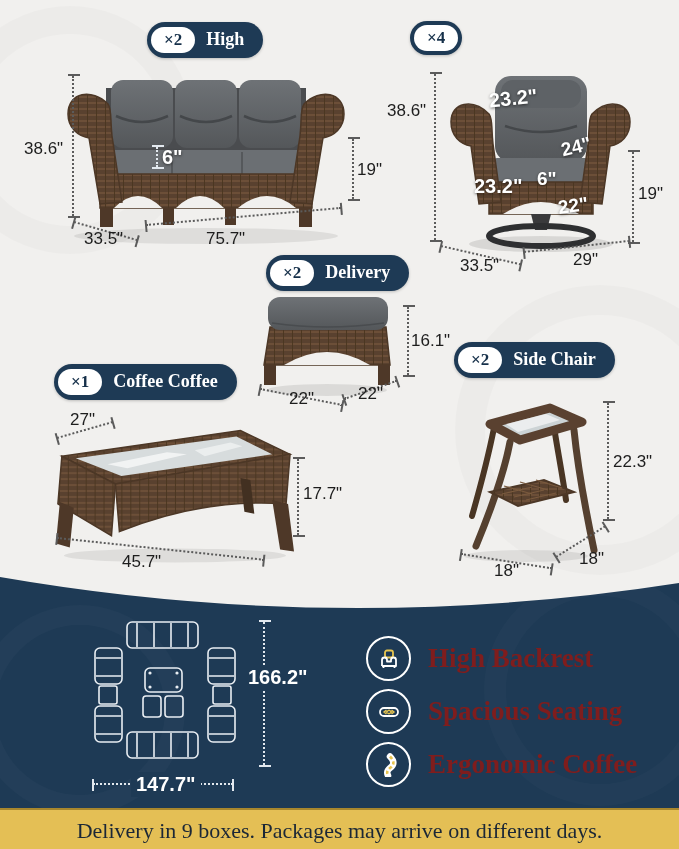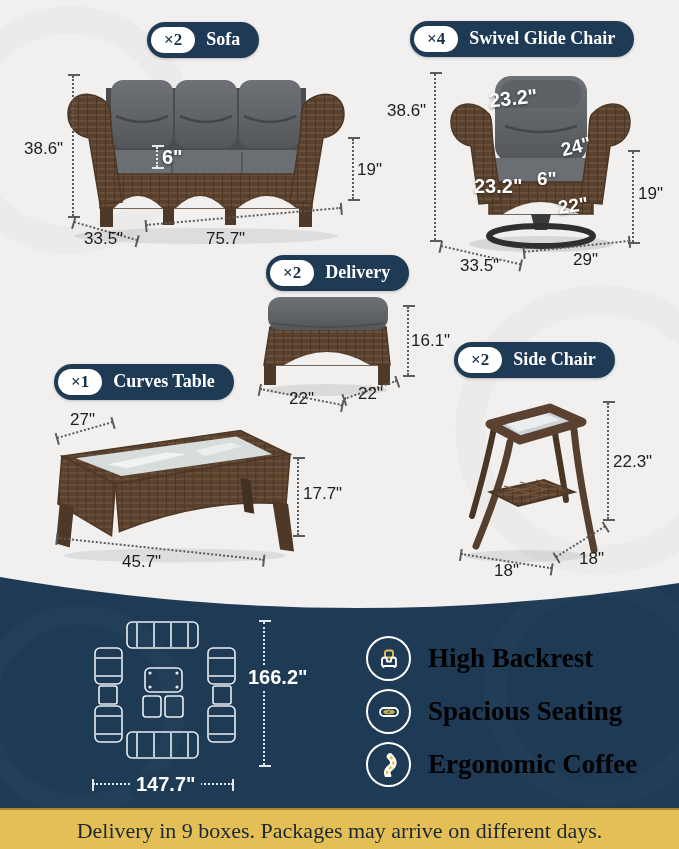--- a/index.html
+++ b/index.html
@@ -26,51 +26,50 @@
   .hline.w::before,.hline.w::after{background:#e3e9ef;}
   .dim{position:absolute;font-size:17px;color:#1d1d1d;white-space:nowrap;}
   .wdim{position:absolute;color:#ffffff;font-weight:700;white-space:nowrap;
         text-shadow:0 1px 3px rgba(0,0,0,.55);}
   
   .planlabel{position:absolute;background:#1e3a55;color:#fff;font-weight:700;font-size:20px;
              padding:1px 5px;white-space:nowrap;z-index:4;}
   .feature{position:absolute;display:flex;align-items:center;gap:17px;z-index:4;}
   .fcircle{width:41px;height:41px;border:2.5px solid #fff;border-radius:50%;
            display:flex;align-items:center;justify-content:center;flex:none;}
-  .flabel{font:700 27px "Liberation Serif",serif;color:#000000;white-space:nowrap;}
+  .flabel{font:700 27px "Liberation Serif",serif;color:#7f1d1d;white-space:nowrap;}
   
   .banner{position:absolute;left:0;top:808px;width:679px;height:41px;background:#e4bf55;
           border-top:2px solid #a8872d;display:flex;align-items:center;justify-content:center;z-index:5;}
   .banner-text{font:400 22px "Liberation Serif",serif;color:#1b2736;}
 </style>
 </head>
 <body>
 
 <div id="stage">
 
   <svg class="abs" style="left:0;top:0;width:679px;height:610px">
     <circle cx="70" cy="130" r="110" fill="none" stroke="rgba(0,0,0,0.02)" stroke-width="28"></circle>
     <circle cx="600" cy="430" r="130" fill="none" stroke="rgba(0,0,0,0.018)" stroke-width="30"></circle>
   </svg>
 
   <div class="badge" style="left:147px;top:22px">
     <span class="count">×2</span>
-    <span class="label">Sofa</span>
+    <span class="label">High</span>
   </div>
   <div class="badge" style="left:410px;top:21px">
     <span class="count">×4</span>
-    <span class="label">Swivel Glide Chair</span>
   </div>
   <div class="badge" style="left:266px;top:255px">
     <span class="count">×2</span>
     <span class="label">Delivery</span>
   </div>
   <div class="badge" style="left:54px;top:364px">
     <span class="count">×1</span>
-    <span class="label">Curves Table</span>
+    <span class="label">Coffee Coffee</span>
   </div>
   <div class="badge" style="left:454px;top:342px">
     <span class="count">×2</span>
     <span class="label">Side Chair</span>
   </div>
 
   <svg class="abs" style="left:56px;top:64px" width="300" height="190" viewBox="0 0 300 190">
     <defs>
       <pattern id="wkS" width="9" height="6" patternUnits="userSpaceOnUse">
         <rect width="9" height="6" fill="#59412f"></rect>

